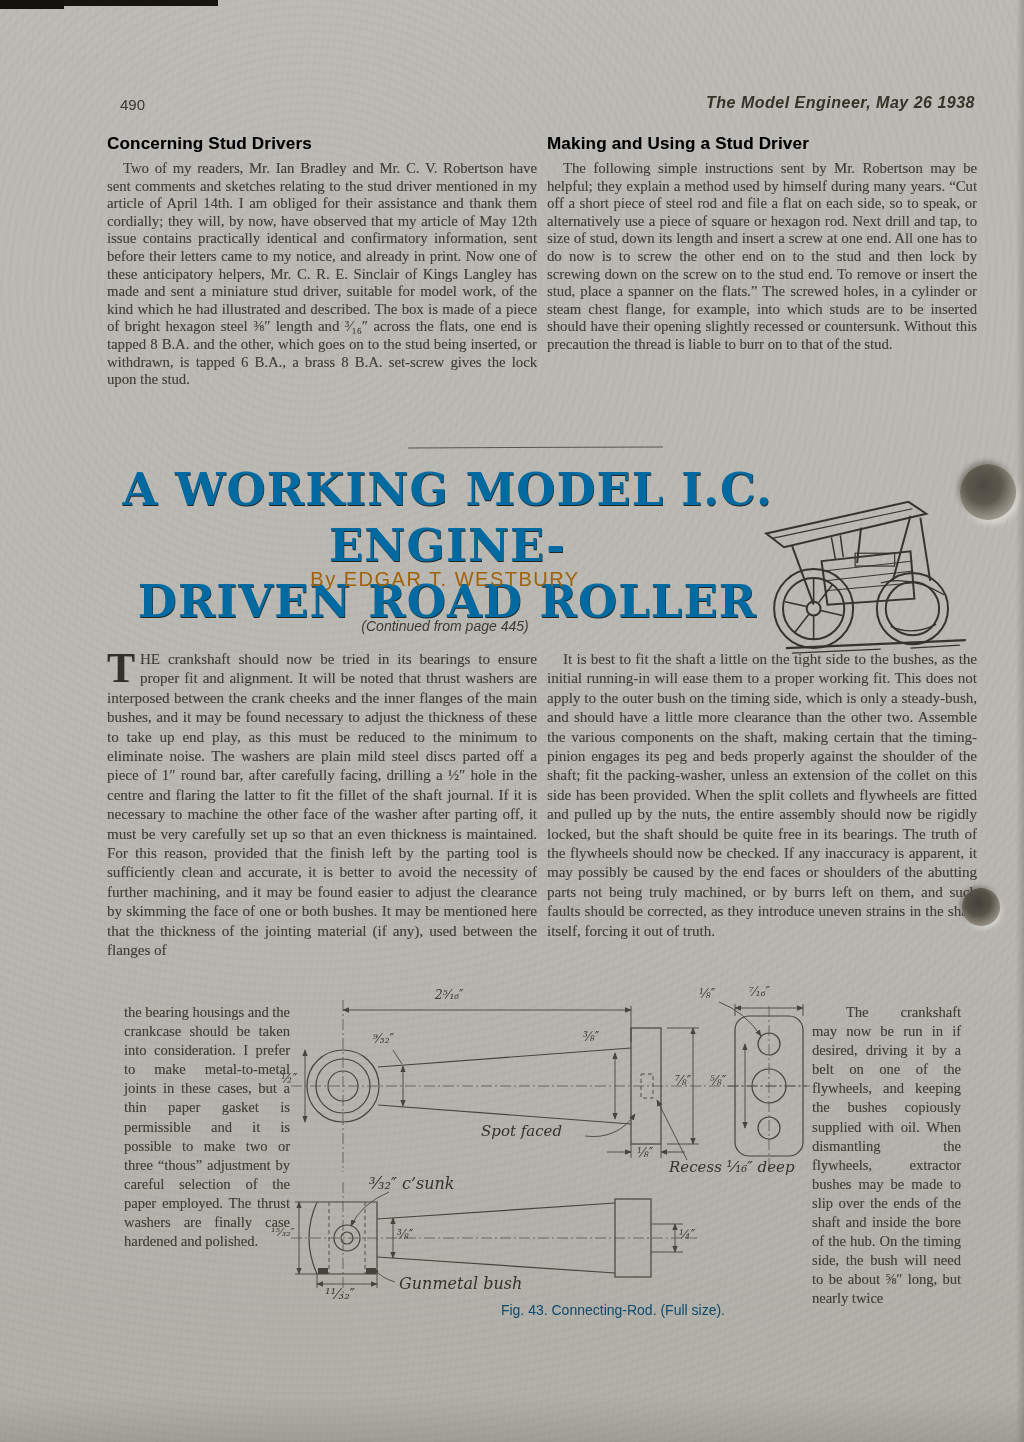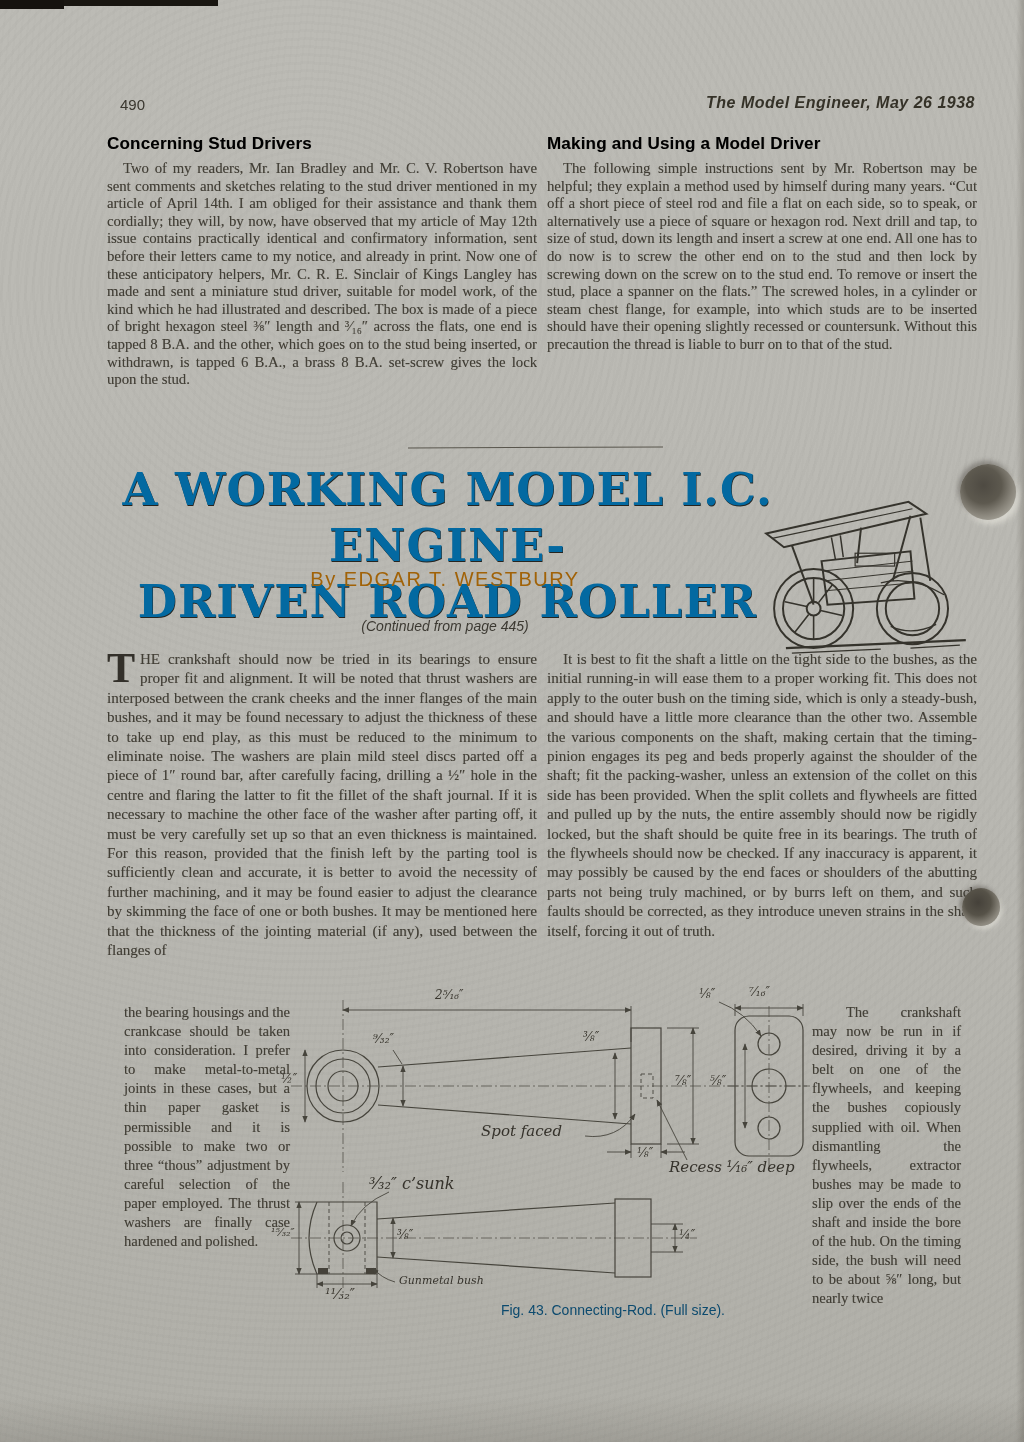--- a/index.html
+++ b/index.html
@@ -86,21 +86,21 @@
 
   <div class="hdr-num">490</div>
   <div class="hdr-journal">The Model Engineer, May 26  1938</div>
 
   <div class="col c-left-top">
     <h3 class="art-head">Concerning Stud Drivers</h3>
     <p class="art-body">Two of my readers, Mr. Ian Bradley and Mr. C. V. Robertson have sent comments and sketches relating to the stud driver mentioned in my article of April 14th. I am obliged for their assistance and thank them cordially; they will, by now, have observed that my article of May 12th issue contains practically identical and confirmatory information, sent before their letters came to my notice, and already in print. Now one of these anticipatory helpers, Mr. C. R. E. Sinclair of Kings Langley has made and sent a miniature stud driver, suitable for model work, of the kind which he had illustrated and described. The box is made of a piece of bright hexagon steel ⅜″ length and ³⁄₁₆″ across the flats, one end is tapped 8 B.A. and the other, which goes on to the stud being inserted, or withdrawn, is tapped 6 B.A., a brass 8 B.A. set-screw gives the lock upon the stud.</p>
   </div>
 
   <div class="col c-right-top">
-    <h3 class="art-head">Making and Using a Model Driver</h3>
+    <h3 class="art-head">Making and Using a Stud Driver</h3>
     <p class="art-body">The following simple instructions sent by Mr. Robertson may be helpful; they explain a method used by himself during many years. “Cut off a short piece of steel rod and file a flat on each side, so to speak, or alternatively use a piece of square or hexagon rod. Next drill and tap, to size of stud, down its length and insert a screw at one end. All one has to do now is to screw the other end on to the stud and then lock by screwing down on the screw on to the stud end. To remove or insert the stud, place a spanner on the flats.” The screwed holes, in a cylinder or steam chest flange, for example, into which studs are to be inserted should have their opening slightly recessed or countersunk. Without this precaution the thread is liable to burr on to that of the stud.</p>
   </div>
 
   <div class="divider"></div>
 
   <div class="title">
     <div>A WORKING MODEL I.C. ENGINE-</div>
     <div>DRIVEN ROAD ROLLER</div>
   </div>
   <div class="byline">By EDGAR T. WESTBURY</div>
@@ -220,19 +220,19 @@
     <span class="dimlab" style="left:414px;top:1px;">⅛″</span>
     <span class="dimlab" style="left:464px;top:-1px;">⁷⁄₁₆″</span>
     <span class="dimlab script" style="left:196px;top:136px;">Spot faced</span>
     <span class="dimlab" style="left:352px;top:160px;">⅛″</span>
     <span class="dimlab script" style="left:384px;top:172px;">Recess ¹⁄₁₆″ deep</span>
     <span class="dimlab script" style="left:84px;top:188px;font-size:16px;">³⁄₃₂″ c’sunk</span>
     <span class="dimlab" style="left:-14px;top:240px;font-size:11px;">¹⁵⁄₃₂″</span>
     <span class="dimlab" style="left:112px;top:242px;">⅜″</span>
     <span class="dimlab" style="left:40px;top:300px;font-size:14px;">¹¹⁄₃₂″</span>
     <span class="dimlab" style="left:394px;top:242px;">¼″</span>
-    <span class="dimlab script" style="left:114px;top:288px;font-size:11px;">Gunmetal bush</span>
+    <span class="dimlab script" style="left:114px;top:288px;font-size:16px;">Gunmetal bush</span>
     <span class="fig-caption">Fig. 43.  Connecting-Rod.  (Full size).</span>
   </div>
 
   <div class="hole1"></div>
   <div class="hole2"></div>
 </div>
 
 </body></html>

